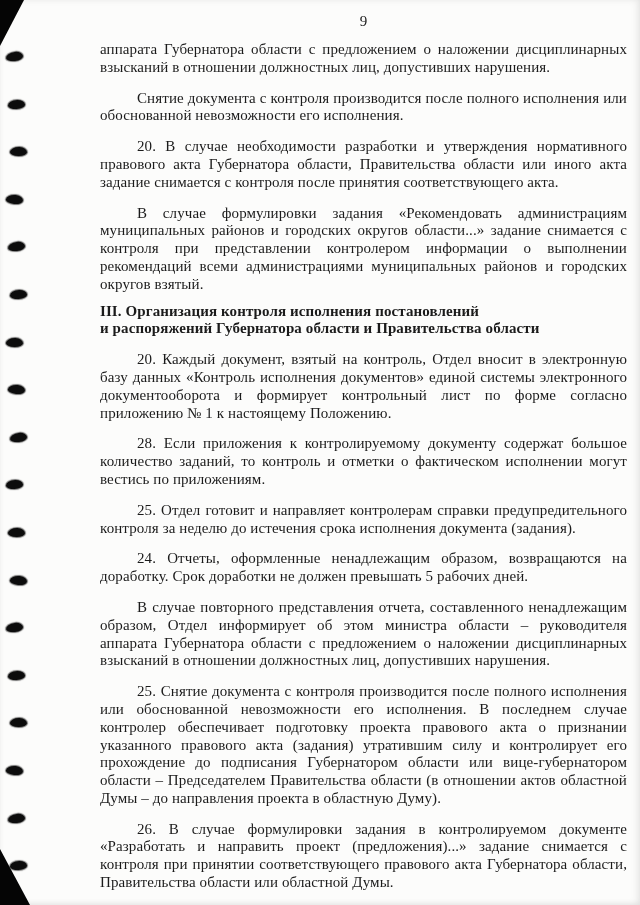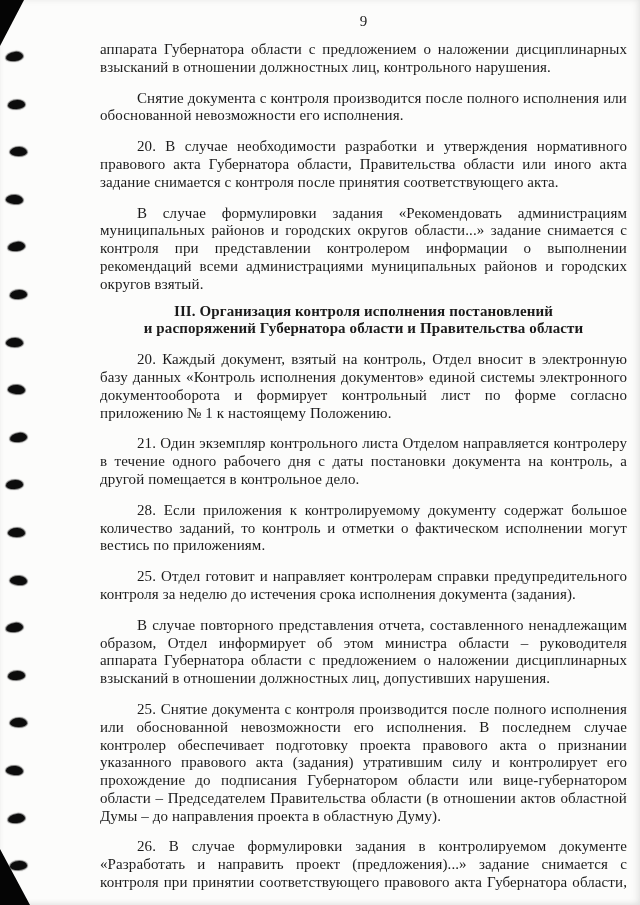--- a/index.html
+++ b/index.html
@@ -34,21 +34,21 @@
 
   p.body, p.heading {
     font-size: 15px;
     line-height: 17.8px;
     text-align: justify;
     letter-spacing: 0.1px;
   }
   p.indent { text-indent: 37px; margin-top: 13px; }
   p.heading {
     font-weight: bold;
-    text-align: center;
+    text-align: left;
     text-indent: 0;
     white-space: pre-line;
     margin: 9px 0 4px;
   }
 
   
   .binding { position: absolute; left: 0; top: 0; width: 44px; height: 905px; }
   .mark {
     position: absolute;
     width: 17px;
@@ -92,29 +92,29 @@
       <div class="mark" style="top: 670.8px; left: 8px; transform: rotate(-2deg);"></div>
       <div class="mark" style="top: 718.4px; left: 10px; transform: rotate(2deg);"></div>
       <div class="mark" style="top: 766px; left: 6px; transform: rotate(6deg);"></div>
       <div class="mark" style="top: 813.6px; left: 8px; transform: rotate(-6deg);"></div>
       <div class="mark" style="top: 861.2px; left: 10px; transform: rotate(-2deg);"></div>
     </div>
 
   <div class="content">
     <div class="page-number">9</div>
     <div id="paragraphs">
-        <p class="body">аппарата Губернатора области с предложением о наложении дисциплинарных взысканий в отношении должностных лиц, контрольного нарушения.</p>
+        <p class="body">аппарата Губернатора области с предложением о наложении дисциплинарных взысканий в отношении должностных лиц, допустивших нарушения.</p>
         <p class="body indent">Снятие документа с контроля производится после полного исполнения или обоснованной невозможности его исполнения.</p>
         <p class="body indent">20. В случае необходимости разработки и утверждения нормативного правового акта Губернатора области, Правительства области или иного акта задание снимается с контроля после принятия соответствующего акта.</p>
         <p class="body indent">В случае формулировки задания «Рекомендовать администрациям муниципальных районов и городских округов области...» задание снимается с контроля при представлении контролером информации о выполнении рекомендаций всеми администрациями муниципальных районов и городских округов взятый.</p>
         <p class="heading">III. Организация контроля исполнения постановлений
 и распоряжений Губернатора области и Правительства области</p>
         <p class="body indent">20. Каждый документ, взятый на контроль, Отдел вносит в электронную базу данных «Контроль исполнения документов» единой системы электронного документооборота и формирует контрольный лист по форме согласно приложению № 1 к настоящему Положению.</p>
-        <p class="body indent">21. Один экземпляр контрольного листа Отделом направляется контролеру в течение одного рабочего дня с даты постановки документа на контроль, а другой помещается в контрольное дело.</p>
         <p class="body indent">28. Если приложения к контролируемому документу содержат большое количество заданий, то контроль и отметки о фактическом исполнении могут вестись по приложениям.</p>
         <p class="body indent">25. Отдел готовит и направляет контролерам справки предупредительного контроля за неделю до истечения срока исполнения документа (задания).</p>
+        <p class="body indent">24. Отчеты, оформленные ненадлежащим образом, возвращаются на доработку. Срок доработки не должен превышать 5 рабочих дней.</p>
         <p class="body indent">В случае повторного представления отчета, составленного ненадлежащим образом, Отдел информирует об этом министра области – руководителя аппарата Губернатора области с предложением о наложении дисциплинарных взысканий в отношении должностных лиц, допустивших нарушения.</p>
         <p class="body indent">25. Снятие документа с контроля производится после полного исполнения или обоснованной невозможности его исполнения. В последнем случае контролер обеспечивает подготовку проекта правового акта о признании указанного правового акта (задания) утратившим силу и контролирует его прохождение до подписания Губернатором области или вице-губернатором области – Председателем Правительства области (в отношении актов областной Думы – до направления проекта в областную Думу).</p>
         <p class="body indent">26. В случае формулировки задания в контролируемом документе «Разработать и направить проект (предложения)...» задание снимается с контроля при принятии соответствующего правового акта Губернатора области, Правительства области или областной Думы.</p>
       </div>
   </div>
 
 </div>
 
 </body></html>

